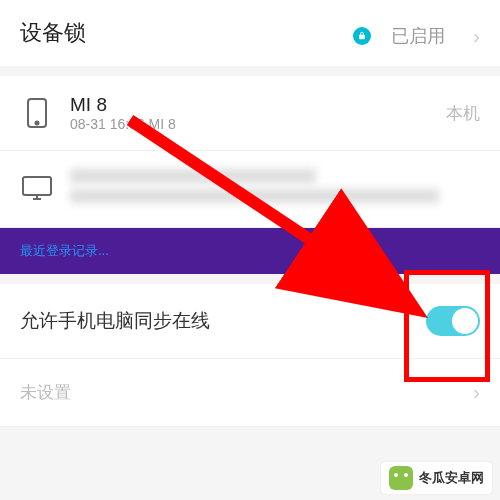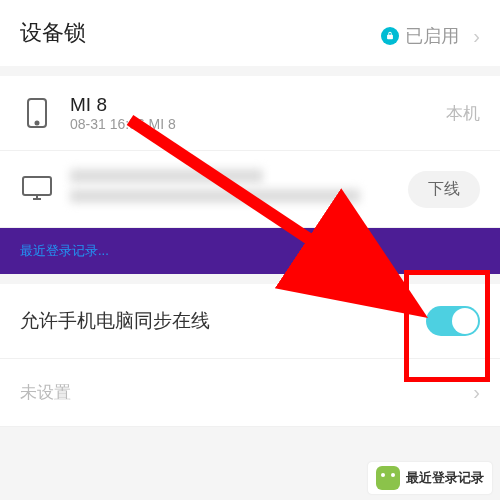--- a/index.html
+++ b/index.html
@@ -20,21 +20,21 @@
     }
     .gap { height: 10px; }
     .title {
       font-size: 22px;
       color: #222;
       flex: 1;
     }
     .status-wrap {
       display: flex;
       align-items: center;
-      gap: 6px;
+      gap: 20px;
     }
     .status-text {
       color: #999;
       font-size: 18px;
     }
     .lock-badge {
       width: 18px;
       height: 18px;
       border-radius: 50%;
       background: #00bcd4;
@@ -206,21 +206,20 @@
   <div class="device-icon">
     <svg width="32" height="28" viewBox="0 0 32 28" fill="none" stroke="#666" stroke-width="2">
       <rect x="2" y="2" width="28" height="18" rx="2"></rect>
       <path d="M12 24h8M16 20v4"></path>
     </svg>
   </div>
   <div class="device-info">
     <div class="blur-line short"></div>
     <div class="blur-line long"></div>
   </div>
-  <div class="offline-btn">下线</div>
 </div>
 
 <div class="link-row">最近登录记录...</div>
 
 <div class="gap"></div>
 
 <div class="setting-row">
   <div class="setting-label">允许手机电脑同步在线</div>
   <div class="toggle"></div>
 </div>
@@ -237,15 +236,15 @@
     <marker id="ah" markerWidth="12" markerHeight="12" refX="9" refY="5" orient="auto">
       <polygon points="0,0 12,5 0,10" fill="#ff0000"></polygon>
     </marker>
   </defs>
   <line x1="130" y1="120" x2="398" y2="298" stroke="#ff0000" stroke-width="12" marker-end="url(#ah)"></line>
 </svg>
 
 <div class="watermark">
   <div class="wm-mascot"></div>
   <div class="wm-text">
-    <div class="wm-cn">最近登录记录</div>
+    <div class="wm-cn">冬瓜安卓网</div>
   </div>
 </div>
 
 </body></html>

